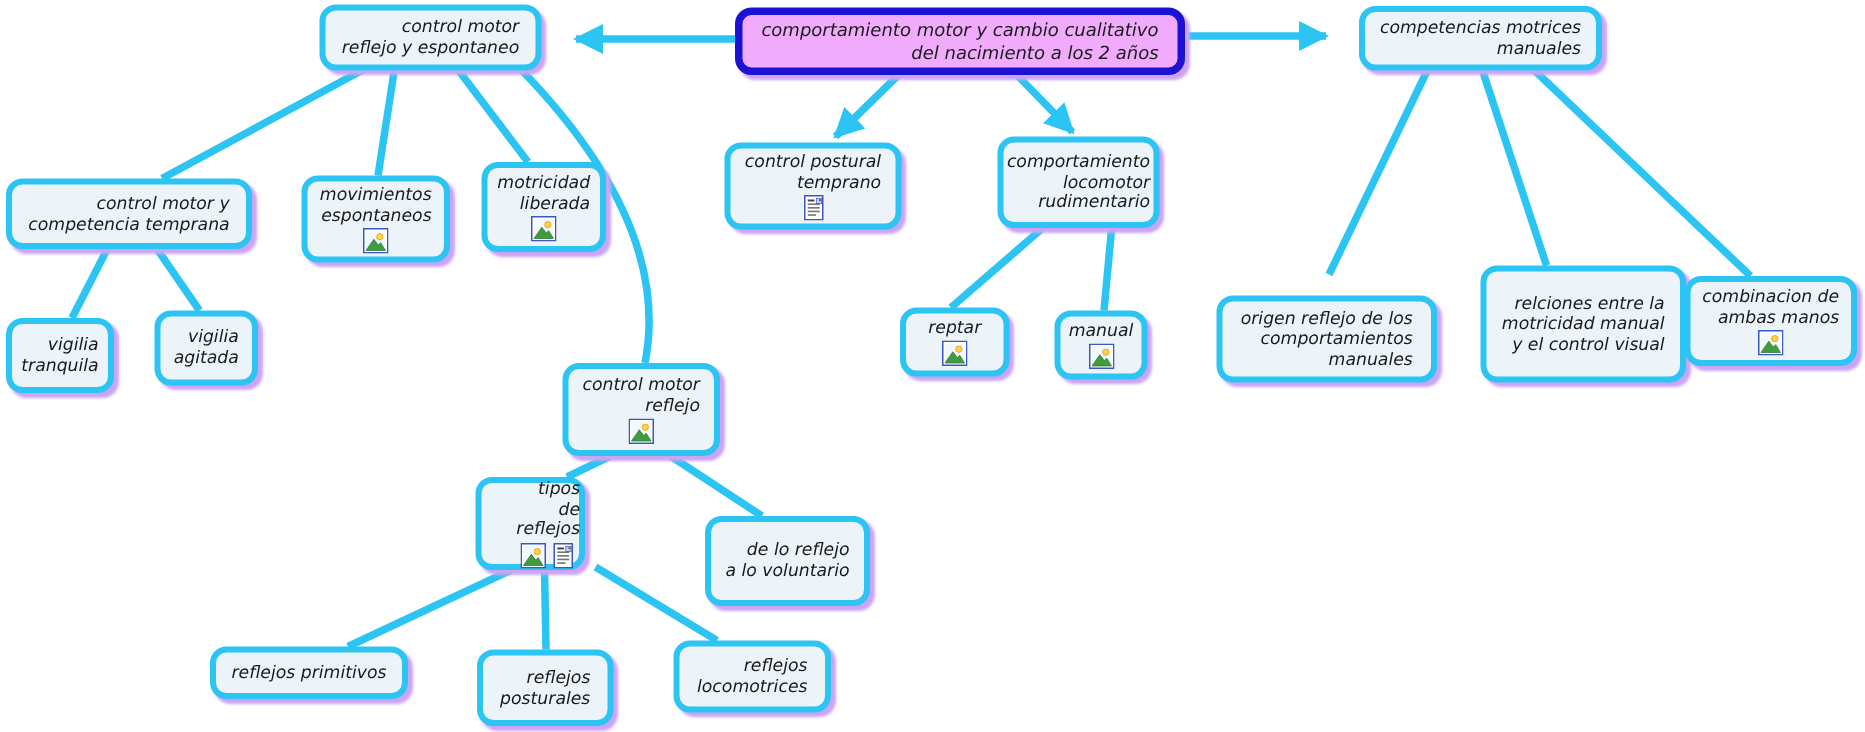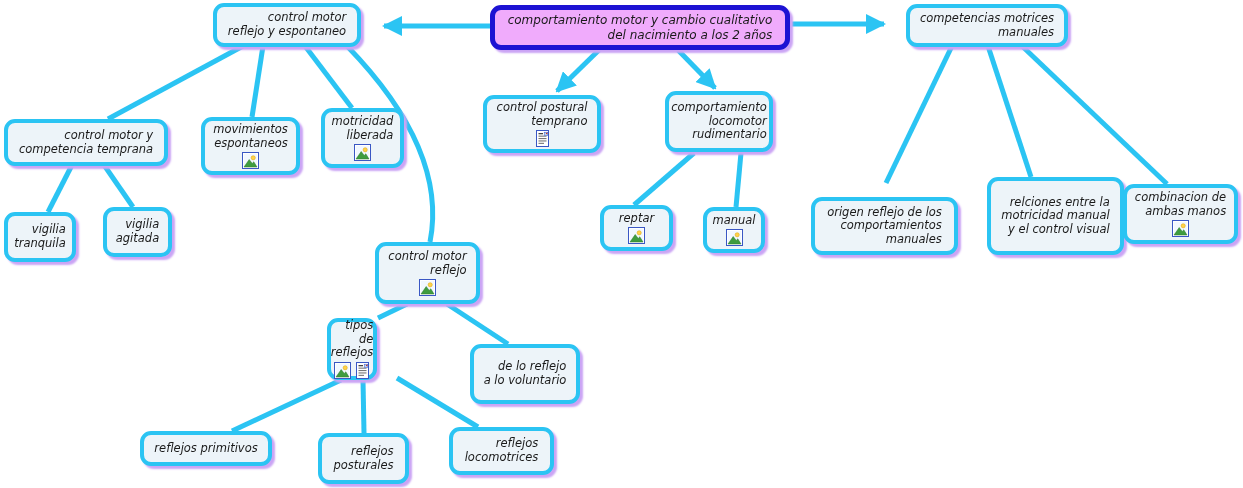--- a/index.html
+++ b/index.html
@@ -197,21 +197,21 @@
         <span>
           <svg width="17" height="17" viewBox="0 0 17 17">
             <rect x="0.5" y="0.5" width="16" height="16" fill="#ffffff" stroke="#3a57c4"></rect>
             <rect x="2" y="2" width="13" height="13" fill="#f2f8ff"></rect>
             <circle cx="11.2" cy="5.8" r="2.1" fill="#ffd24a" stroke="#d99e00" stroke-width="0.5"></circle>
             <path d="M2 15 L7.2 7.5 L10.2 11.4 L11.8 9.8 L15 15 Z" fill="#3f9c3f" stroke="#2c7a2c" stroke-width="0.5"></path>
           </svg>
         </span>
       </span>
     </div>
-    <div class="node" style="left: 327px; top: 318px; width: 50px; height: 62px;">
+    <div class="node" style="left: 317px; top: 318px; width: 73px; height: 62px; padding-left: 28px;">
       <span class="label">tipos de
 reflejos</span>
       <span class="icons">
         <span>
           <svg width="17" height="17" viewBox="0 0 17 17">
             <rect x="0.5" y="0.5" width="16" height="16" fill="#ffffff" stroke="#3a57c4"></rect>
             <rect x="2" y="2" width="13" height="13" fill="#f2f8ff"></rect>
             <circle cx="11.2" cy="5.8" r="2.1" fill="#ffd24a" stroke="#d99e00" stroke-width="0.5"></circle>
             <path d="M2 15 L7.2 7.5 L10.2 11.4 L11.8 9.8 L15 15 Z" fill="#3f9c3f" stroke="#2c7a2c" stroke-width="0.5"></path>
           </svg>

